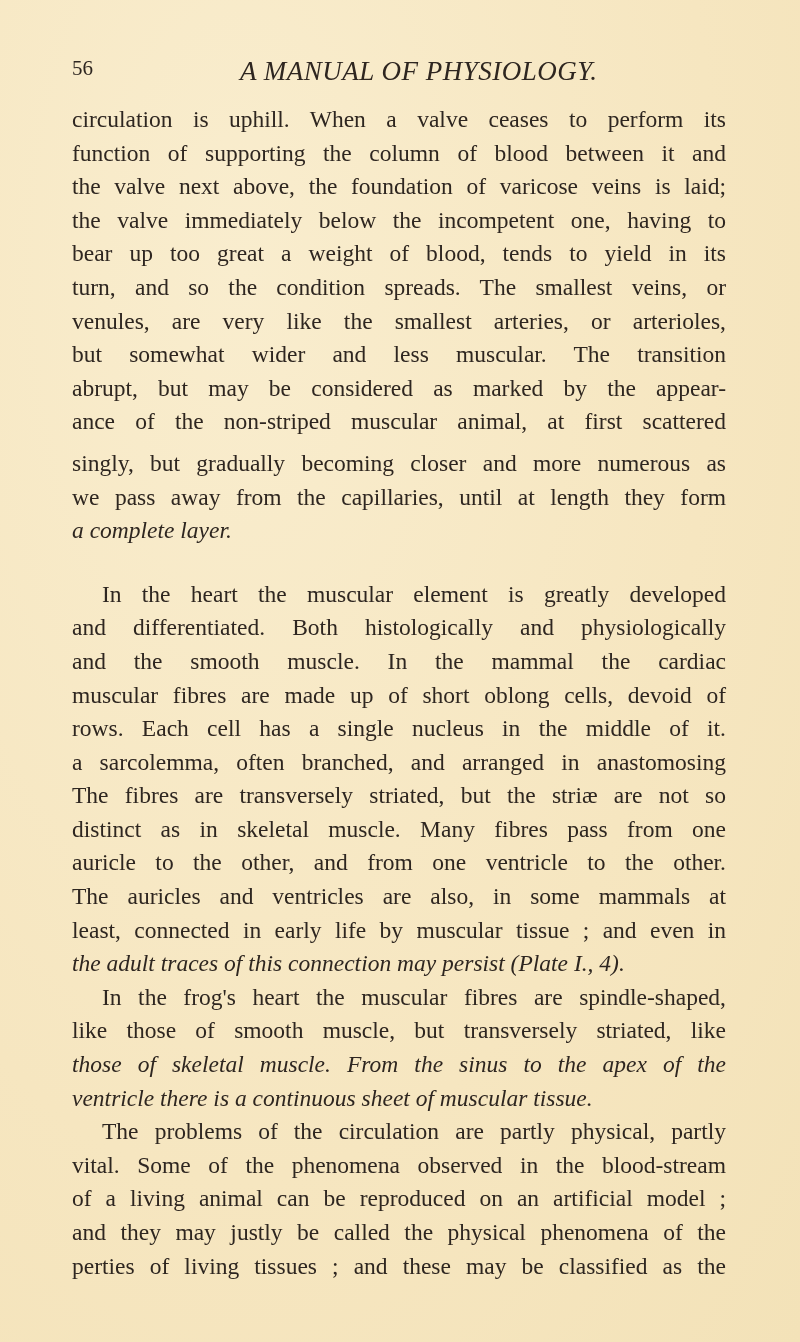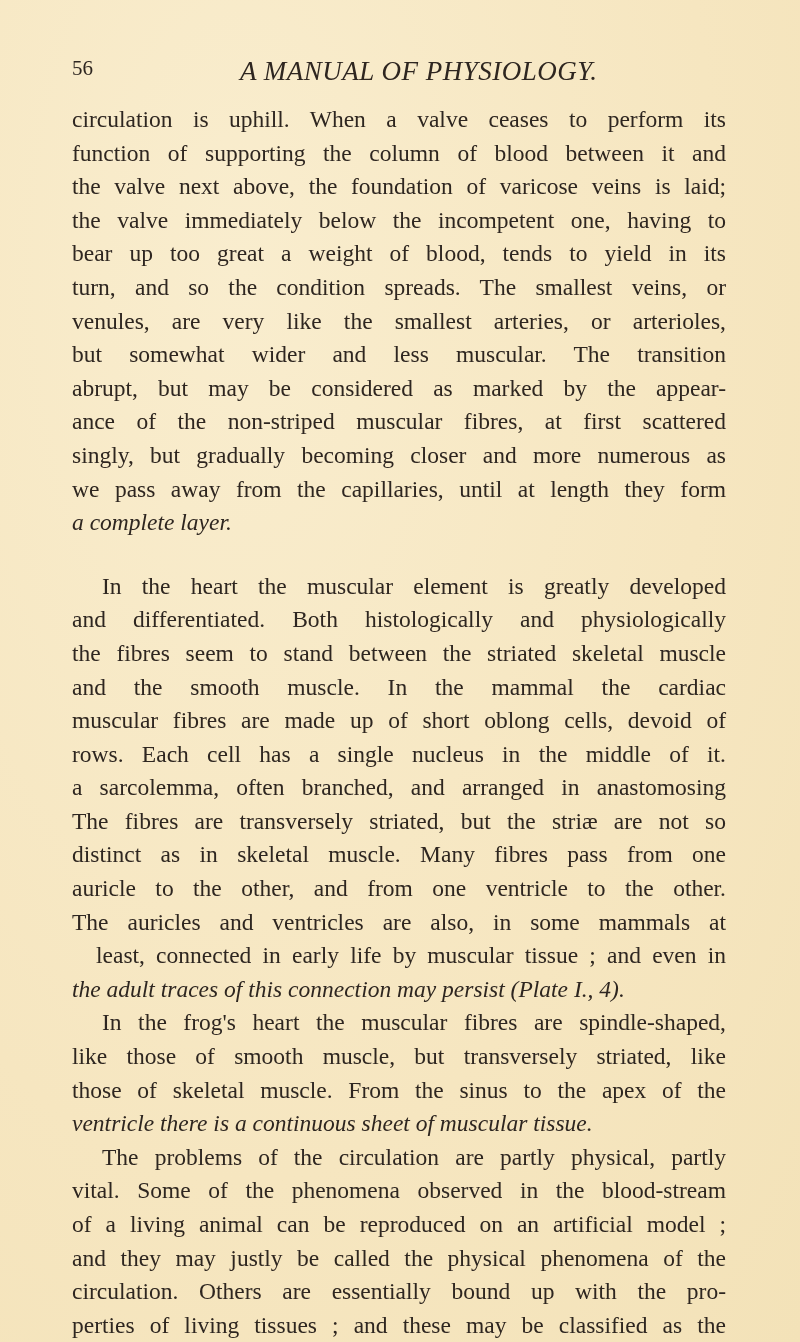--- a/index.html
+++ b/index.html
@@ -79,41 +79,39 @@
   <div class="body-text" id="body-text">
       <div class="line" style="display: block;"><span style="white-space: nowrap; word-spacing: 0px;">circulation is uphill.  When a valve ceases to perform its</span></div>
       <div class="line" style="display: block;"><span style="white-space: nowrap; word-spacing: 0px;">function of supporting the column of blood between it and</span></div>
       <div class="line" style="display: block;"><span style="white-space: nowrap; word-spacing: 0px;">the valve next above, the foundation of varicose veins is laid;</span></div>
       <div class="line" style="display: block;"><span style="white-space: nowrap; word-spacing: 0px;">the valve immediately below the incompetent one, having to</span></div>
       <div class="line" style="display: block;"><span style="white-space: nowrap; word-spacing: 0px;">bear up too great a weight of blood, tends to yield in its</span></div>
       <div class="line" style="display: block;"><span style="white-space: nowrap; word-spacing: 0px; margin-top: 29px;">turn, and so the condition spreads.  The smallest veins, or</span></div>
       <div class="line" style="display: block;"><span style="white-space: nowrap; word-spacing: 0px;">venules, are very like the smallest arteries, or arterioles,</span></div>
       <div class="line" style="display: block;"><span style="white-space: nowrap; word-spacing: 0px;">but somewhat wider and less muscular.  The transition</span></div>
       <div class="line" style="display: block;"><span style="white-space: nowrap; word-spacing: 0px;">abrupt, but may be considered as marked by the appear-</span></div>
-      <div class="line" style="display: block;"><span style="white-space: nowrap; word-spacing: 0px;">ance of the non-striped muscular fibres, at first scattered</span></div>
-      <div class="line" style="display: block;"><span style="white-space: nowrap; word-spacing: 0px;">singly, but gradually becoming closer and more numerous as</span></div>
+      <div class="line" style="display: block;"><span style="white-space: nowrap; word-spacing: 0px;">ance of the non-striped muscular animal, at first scattered</span></div>
+      <div class="line" style="display: block; margin-top: 8px;"><span style="white-space: nowrap; word-spacing: 0px;">singly, but gradually becoming closer and more numerous as</span></div>
       <div class="line" style="display: block;"><span style="white-space: nowrap; word-spacing: 0px;">we pass away from the capillaries, until at length they form</span></div>
       <div class="line last" style="display: block;"><span style="white-space: nowrap;">a complete layer.</span></div>
       <div class="line indent" style="display: block; margin-top: 30px;"><span style="white-space: nowrap; word-spacing: 0px;">In the heart the muscular element is greatly developed</span></div>
       <div class="line" style="display: block;"><span style="white-space: nowrap; word-spacing: 0px;">and differentiated.  Both histologically and physiologically</span></div>
-      <div class="line" style="display: block;"><span style="white-space: nowrap; word-spacing: 0px;">the fibres seem to stand between the striated skeletal muscle</span></div>
       <div class="line" style="display: block;"><span style="white-space: nowrap; word-spacing: 0px;">and the smooth muscle.  In the mammal the cardiac</span></div>
       <div class="line" style="display: block;"><span style="white-space: nowrap; word-spacing: 0px;">muscular fibres are made up of short oblong cells, devoid of</span></div>
       <div class="line" style="display: block;"><span style="white-space: nowrap; word-spacing: 0px;">rows.  Each cell has a single nucleus in the middle of it.</span></div>
       <div class="line" style="display: block;"><span style="white-space: nowrap; word-spacing: 0px;">a sarcolemma, often branched, and arranged in anastomosing</span></div>
       <div class="line" style="display: block;"><span style="white-space: nowrap; word-spacing: 0px;">The fibres are transversely striated, but the striæ are not so</span></div>
       <div class="line" style="display: block;"><span style="white-space: nowrap; word-spacing: 0px;">distinct as in skeletal muscle.  Many fibres pass from one</span></div>
       <div class="line" style="display: block;"><span style="white-space: nowrap; word-spacing: 0px;">auricle to the other, and from one ventricle to the other.</span></div>
       <div class="line" style="display: block;"><span style="white-space: nowrap; word-spacing: 0px;">The auricles and ventricles are also, in some mammals at</span></div>
-      <div class="line" style="display: block;"><span style="white-space: nowrap; word-spacing: 0px; margin-left: 24px;">least, connected in early life by muscular tissue ;  and even in</span></div>
+      <div class="line" style="display: block;"><span style="white-space: nowrap; word-spacing: 0px;">least, connected in early life by muscular tissue ;  and even in</span></div>
       <div class="line last" style="display: block;"><span style="white-space: nowrap;">the adult traces of this connection may persist (Plate I., 4).</span></div>
       <div class="line indent" style="display: block;"><span style="white-space: nowrap; word-spacing: 0px;">In the frog's heart the muscular fibres are spindle-shaped,</span></div>
       <div class="line" style="display: block;"><span style="white-space: nowrap; word-spacing: 0px;">like those of smooth muscle, but transversely striated, like</span></div>
-      <div class="line" style="display: block;"><span style="white-space: nowrap; word-spacing: 0px;">those of skeletal muscle.  From the sinus to the apex of the</span></div>
+      <div class="line" style="display: block; font-style: italic;"><span style="white-space: nowrap; word-spacing: 0px;">those of skeletal muscle.  From the sinus to the apex of the</span></div>
       <div class="line last" style="display: block;"><span style="white-space: nowrap;">ventricle there is a continuous sheet of muscular tissue.</span></div>
       <div class="line indent" style="display: block;"><span style="white-space: nowrap; word-spacing: 0px;">The problems of the circulation are partly physical, partly</span></div>
       <div class="line" style="display: block;"><span style="white-space: nowrap; word-spacing: 0px;">vital.  Some of the phenomena observed in the blood-stream</span></div>
       <div class="line" style="display: block;"><span style="white-space: nowrap; word-spacing: 0px;">of a living animal can be reproduced on an artificial model ;</span></div>
       <div class="line" style="display: block;"><span style="white-space: nowrap; word-spacing: 0px;">and they may justly be called the physical phenomena of the</span></div>
-      <div class="line" style="display: block;"><span style="white-space: nowrap; word-spacing: 0px;">circulation.  Others are essentially bound up with the pro-</span></div>
       <div class="line" style="display: block;"><span style="white-space: nowrap; word-spacing: 0px;">perties of living tissues ;  and these may be classified as the</span></div>
     </div>
 </div>
 
 </body></html>

